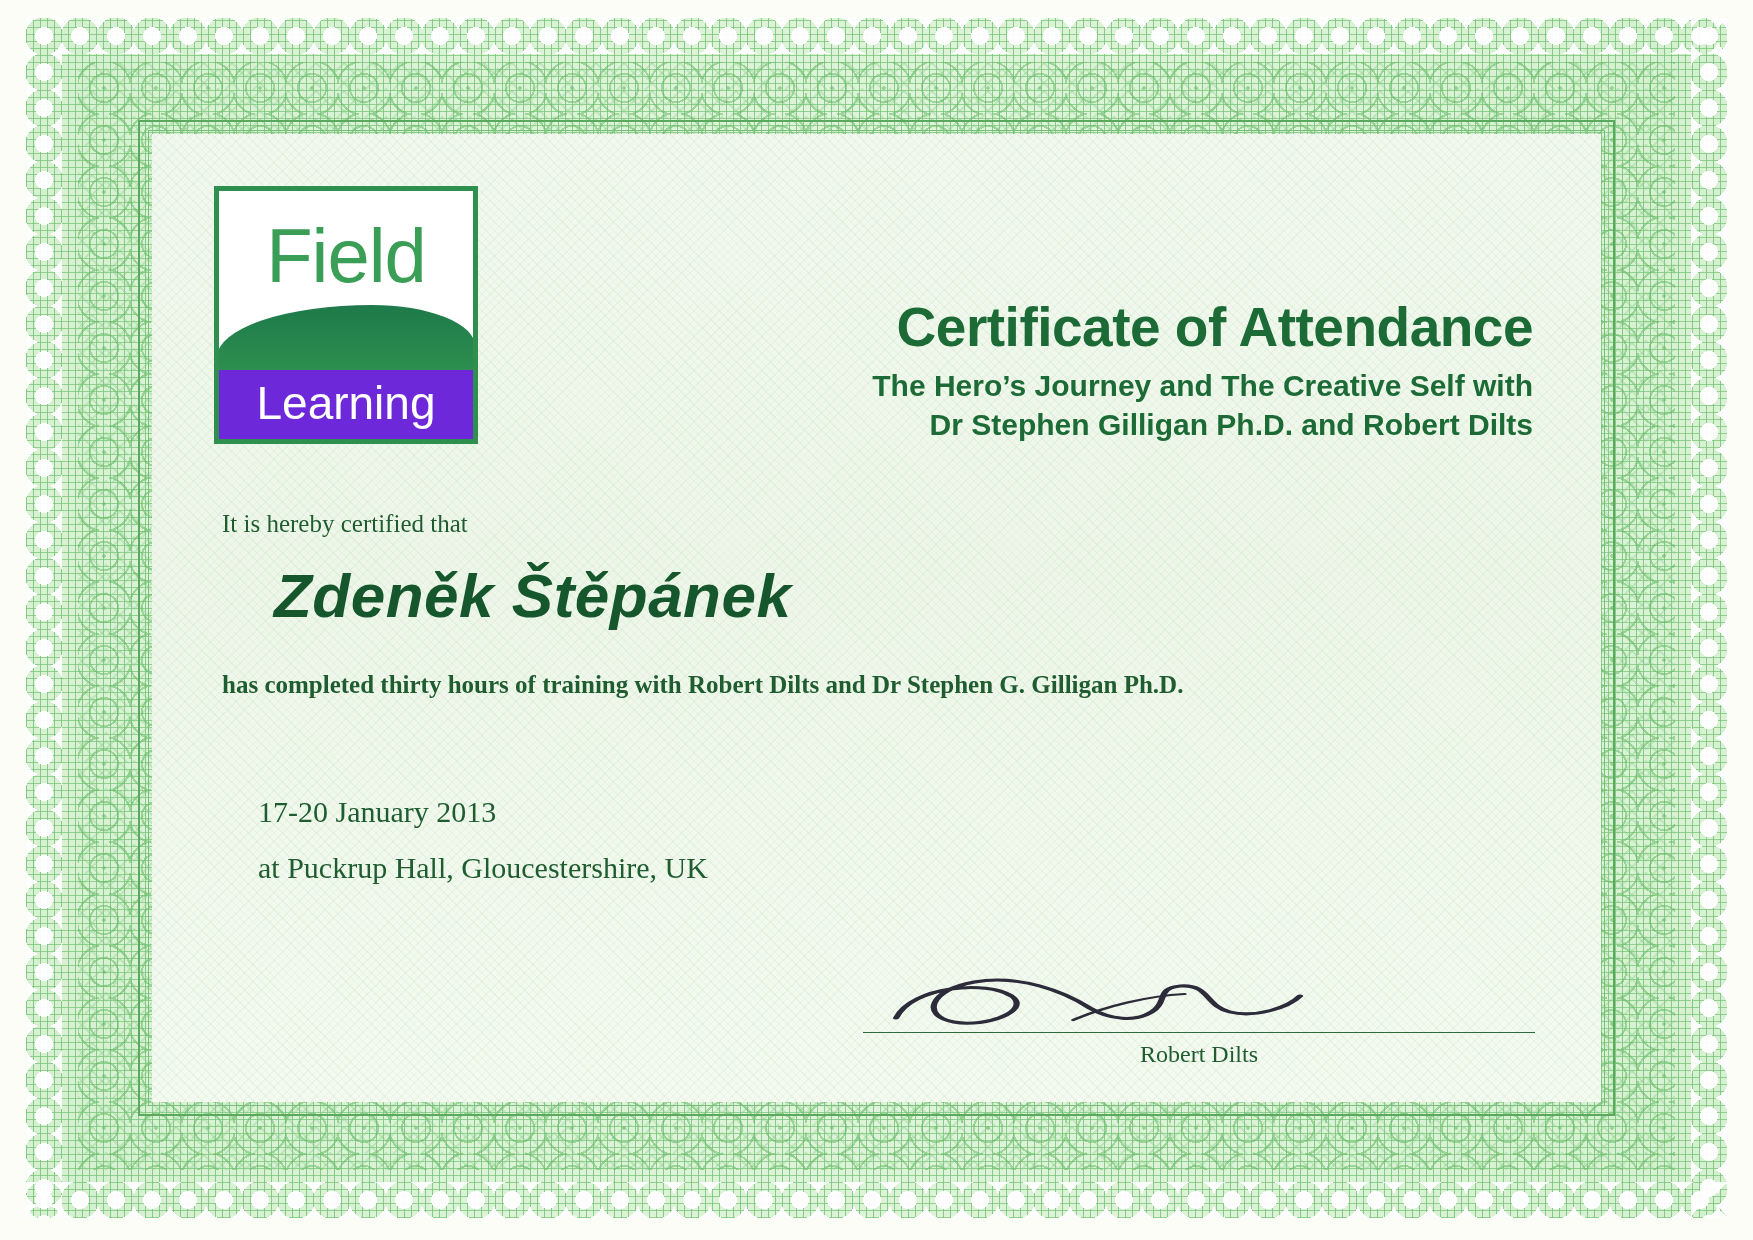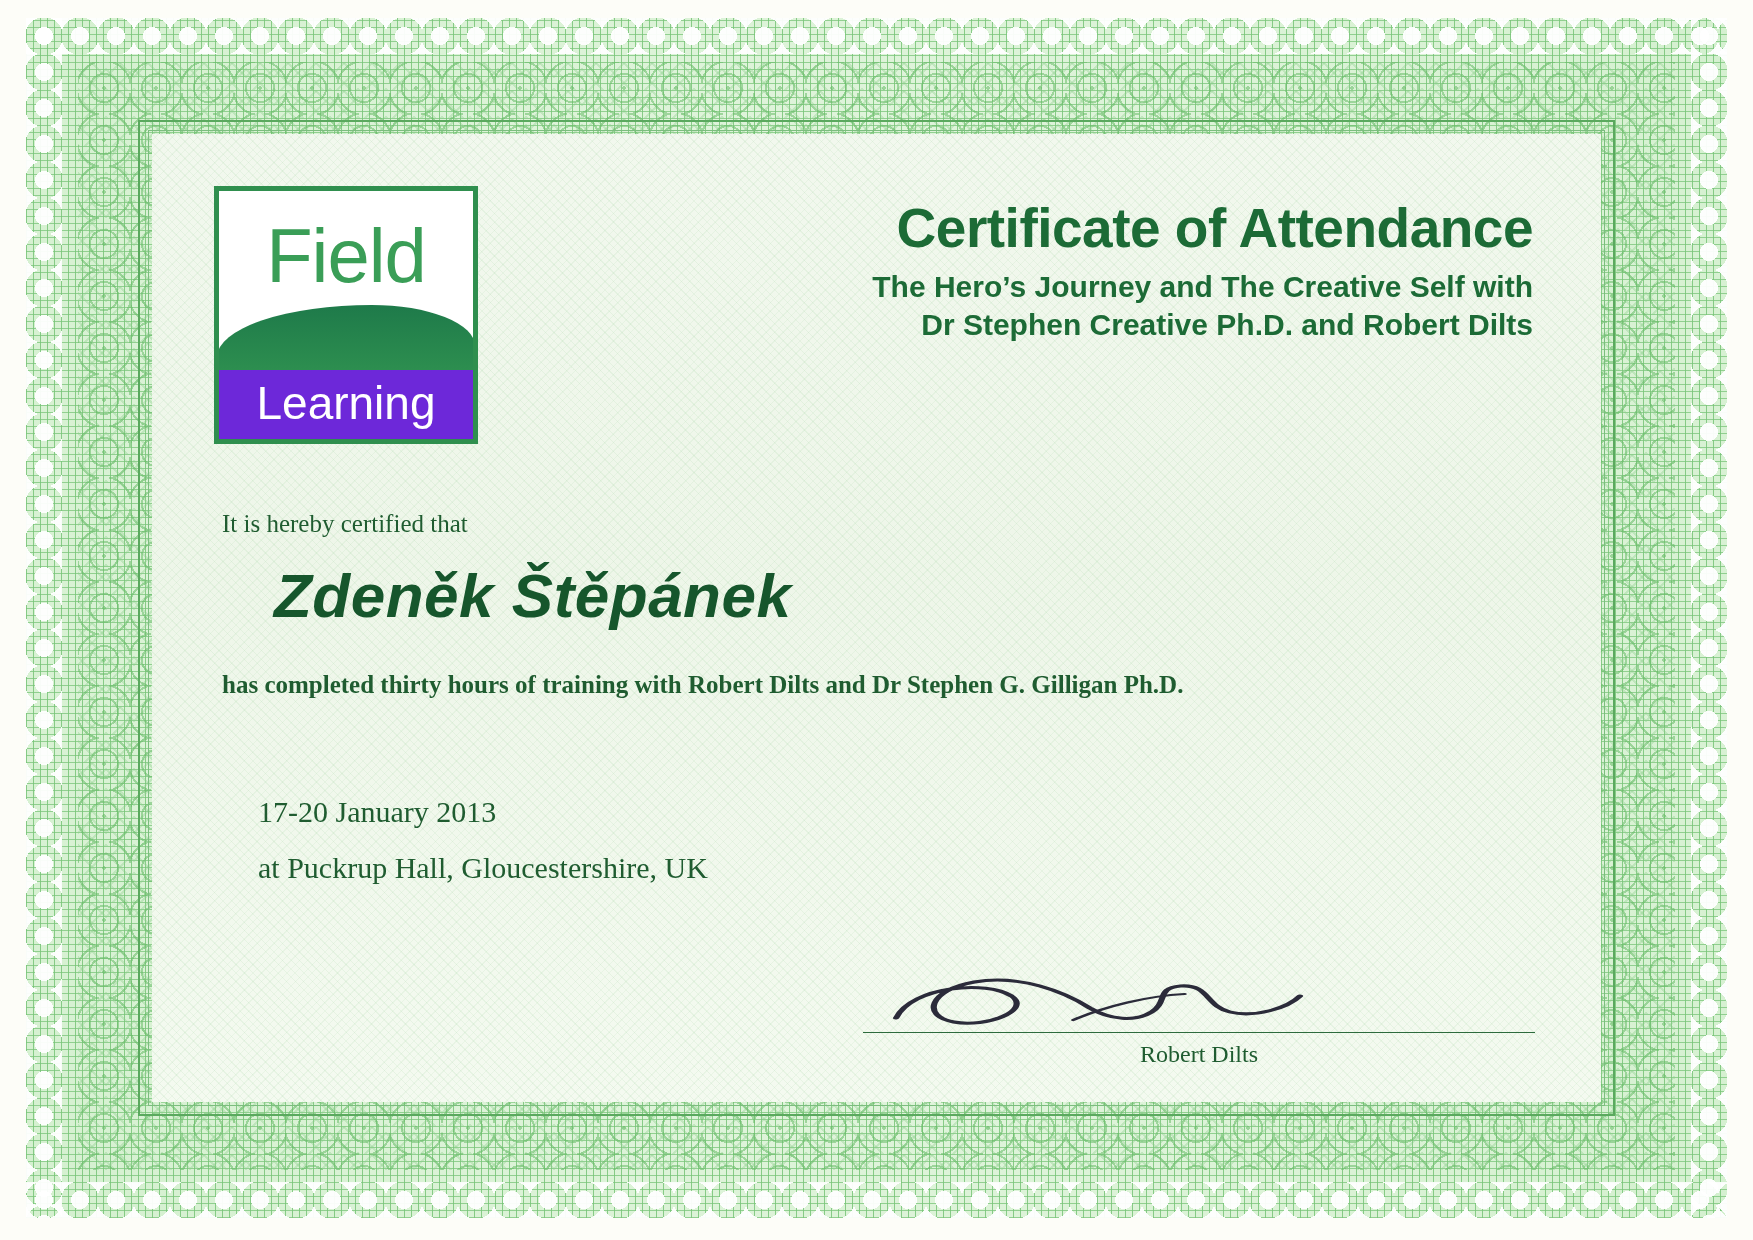--- a/index.html
+++ b/index.html
@@ -121,21 +121,21 @@
         rgba(150, 205, 150, 0.12) 0 1px,
         rgba(255,255,255,0) 1px 6px),
       linear-gradient(180deg, #f2f8ee 0%, #eef6e9 45%, #f4faf0 100%);
     padding: 52px 62px 0 62px;
     box-sizing: border-box;
   }
 
   
   .header-row {
     display: flex;
-    align-items: flex-start;
+    align-items: flex-end;
     justify-content: space-between;
   }
 
   
   .logo {
     width: 264in; 
   }
   .logo {
     width: 264px;
     height: 258px;
@@ -314,21 +314,21 @@
         </div>
         <div class="logo-wave"></div>
         <div class="logo-bottom">
           <span class="logo-learning">Learning</span>
         </div>
       </div>
 
       <div class="titles">
         <h1 class="cert-title">Certificate of Attendance</h1>
         <p class="cert-sub">The Hero’s Journey and The Creative Self with</p>
-        <p class="cert-sub">Dr Stephen Creative Ph.D. and Robert Dilts</p>
+        <p class="cert-sub">Dr Stephen Gilligan Ph.D. and Robert Dilts</p>
       </div>
 
     </div>
 
     <div class="body-block">
       <p class="hereby">It is hereby certified that</p>
       <p class="recipient">Zdeněk Štěpánek</p>
       <p class="completed">has completed thirty hours of training with Robert Dilts and Dr Stephen G. Gilligan Ph.D.</p>
     </div>
 

